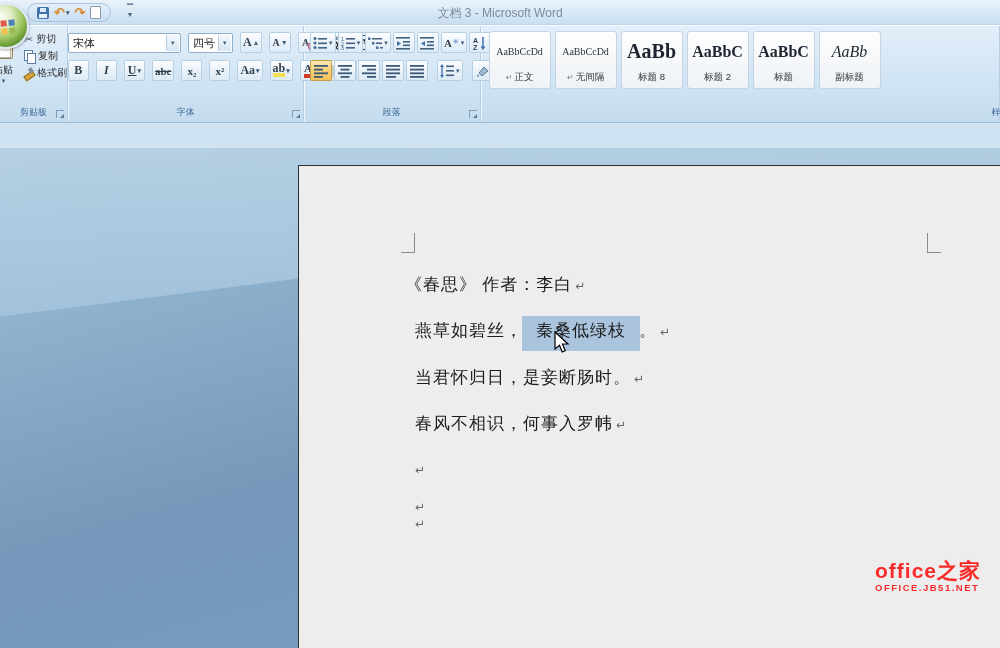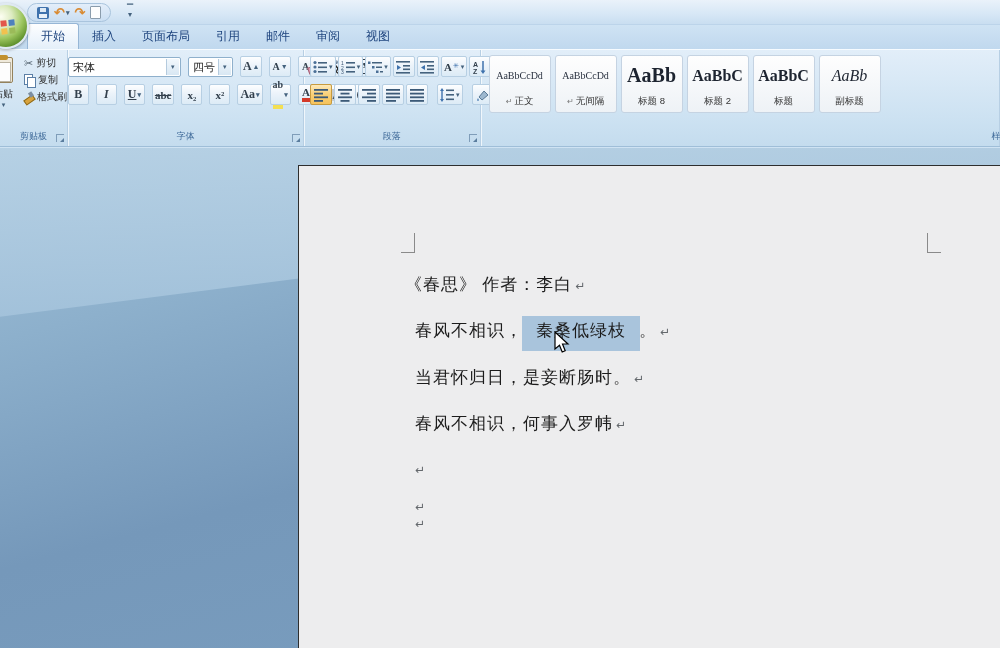--- a/index.html
+++ b/index.html
@@ -59,21 +59,21 @@
   .frow { position:absolute; left:0; display:flex; align-items:flex-end; gap:7px; }
   .frow1 { top:6px; } .frow2 { top:34px; }
   .combo { height:20px; background:#fff; border:1px solid #8fb0cc; border-radius:2px; display:flex; align-items:center; font-size:11px; color:#222; padding-left:4px; position:relative; }
   .combo .cdd { position:absolute; right:1px; top:1px; bottom:1px; width:13px; background:linear-gradient(#f2f8fd,#d8e7f3); border-left:1px solid #b5cbde; display:flex; align-items:center; justify-content:center; font-size:7px; color:#44627e; }
   .c-name { width:113px; } .c-size { width:45px; }
   .rbtn { display:flex; align-items:center; justify-content:center; height:21px; min-width:21px; padding:0 2px; border:1px solid #b7cfe3; border-radius:2px;
           background:linear-gradient(#fdfeff,#ecf3fa 45%,#dcebf6); font-family:"Liberation Serif",serif; font-size:12px; font-weight:bold; color:#33404d; position:relative; }
   .sup7 { font-size:7px; margin-left:1px; color:#44627e; }
   .u-line { text-decoration:underline; }
   .strikex { text-decoration:line-through; font-size:11px; }
-  .hl-ab { font-size:10px; line-height:8px; border-bottom:4px solid #f3df53; padding-bottom:16px; }
+  .hl-ab { font-size:12px; line-height:8px; border-bottom:4px solid #f3df53; padding-bottom:1px; }
   .fc-A { font-size:11px; line-height:9px; border-bottom:4px solid #d43a2a; padding-bottom:1px; }
   .shadeA { background:#c9ced2; padding:0 3px; font-size:11px; }
   .encircle { width:14px; height:14px; border:1px solid #33404d; border-radius:50%; font-size:9px; display:flex; align-items:center; justify-content:center; font-family:"Liberation Sans",sans-serif; }
   .phon { display:flex; flex-direction:column; align-items:center; line-height:1; font-size:6px; color:#3a5574; }
   .phon b { font-size:10px; color:#222; font-family:"Liberation Serif",serif; }
   .clearfmt { position:relative; font-size:10px; }
   .clearfmt::after { content:""; position:absolute; right:-4px; bottom:-1px; width:8px; height:5px; background:#e7a0b4; border:1px solid #9c5f74; transform:rotate(-20deg); }
   .borderA { border:1px solid #33404d; padding:0 2px; font-size:11px; line-height:13px; }
 
   
@@ -135,31 +135,23 @@
       <span class="qbtn">
           <span class="floppy"></span>
         </span>
       <span class="qbtn arr-orange">↶<span class="tinydown">▾</span></span>
       <span class="qbtn arr-orange">↷</span>
       <span class="qbtn">
           <span class="newdoc"></span>
         </span>
     </div>
     <div class="qat-custom">▔<br>▾</div>
+    <div class="wintitle">文档 3 - Microsoft Word</div>
   </div>
 
-  <div class="tabrow">
-    <span class="tab active">开始</span>
-    <span class="tab">插入</span>
-    <span class="tab">页面布局</span>
-    <span class="tab">引用</span>
-    <span class="tab">邮件</span>
-    <span class="tab">审阅</span>
-    <span class="tab">视图</span>
-  </div>
 
   <div class="ribbon">
 
     <div class="group g-clip">
       <div class="pastebig">
         <span class="clipicon"></span>
         <span class="pastelabel">粘贴</span>
         <span class="tinydown">▾</span>
       </div>
       <div class="clipcol">
@@ -439,35 +431,39 @@
 
     <div class="page">
       <div class="cropmark cm-tl"></div>
       <div class="cropmark cm-tr"></div>
 
       <div class="dline" style="left:106px;top:107px">
         <span>《春思》 作者：李白</span><span class="pmark">↵</span>
       </div>
 
       <div class="dline" style="left:116px;top:153px">
-        <span>春风不相识，</span><span class="selspan">秦桑低绿枝</span><span>。</span><span class="pmark">↵</span>
+        <span>燕草如碧丝，</span><span class="selspan">秦桑低绿枝</span><span>。</span><span class="pmark">↵</span>
       </div>
 
       <div class="dline" style="left:116px;top:246px">
         <span>春风不相识，何事入罗帏</span><span class="pmark">↵</span>
       </div>
 
       <div class="dline" style="left:116px;top:200px">
         <span>当君怀归日，是妾断肠时。</span><span class="pmark">↵</span>
       </div>
 
       <span class="pmark-abs" style="left:116px;top:297px">↵</span>
       <span class="pmark-abs" style="left:116px;top:334px">↵</span>
       <span class="pmark-abs" style="left:116px;top:351px">↵</span>
 
+      <div class="watermark">
+        <div class="wm1">office之家</div>
+        <div class="wm2">OFFICE.JB51.NET</div>
+      </div>
 
       <div class="rightstrip"></div>
 
       <svg class="cursor" width="16" height="23">
         <polygon points="1,1 1,18 5.5,14.2 8.2,21 11.2,19.7 8.5,13 14,13" fill="#ffffff" stroke="#000000" stroke-width="1.2"></polygon>
       </svg>
     </div>
   </div>
 
 </div>

